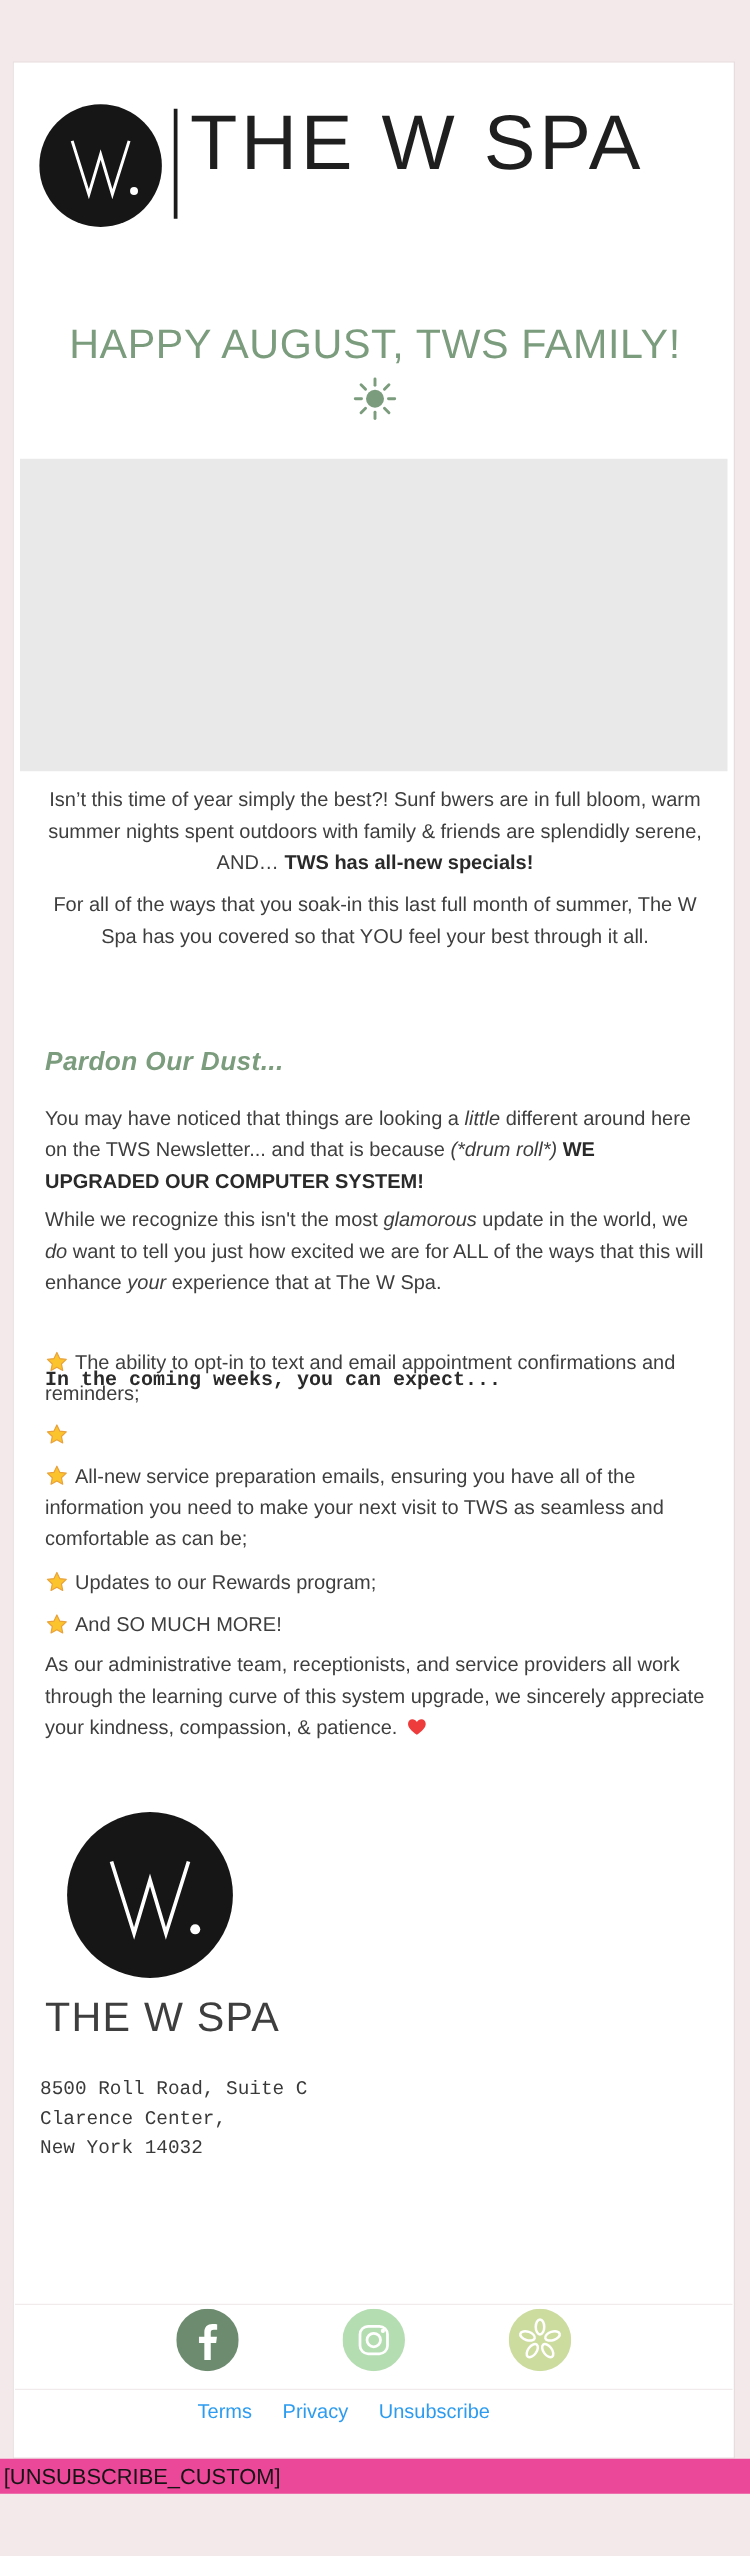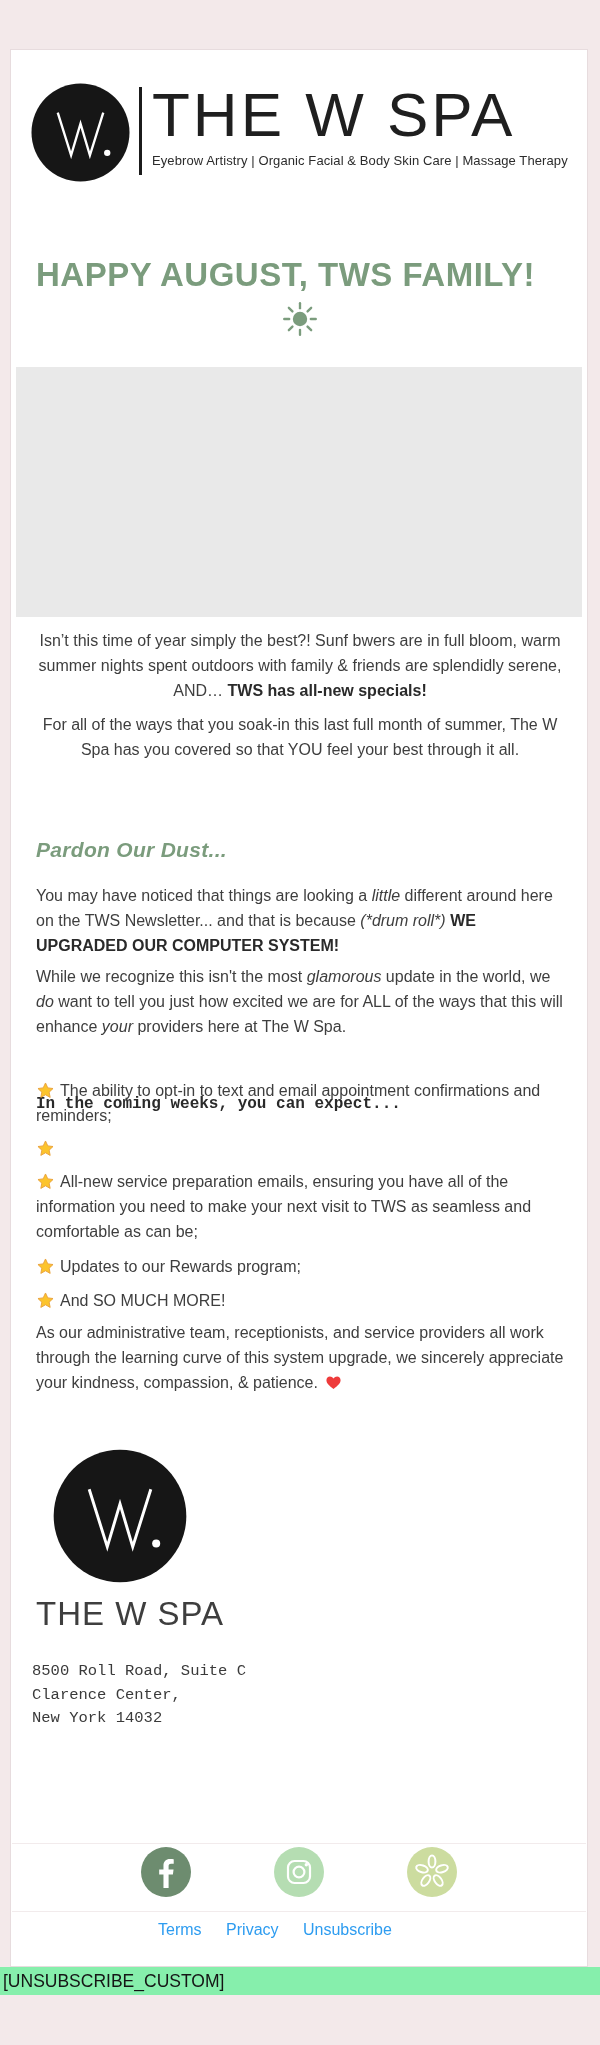--- a/index.html
+++ b/index.html
@@ -16,21 +16,21 @@
   
   .logo-header{position:absolute;left:31px;top:83px;display:flex;align-items:flex-start;}
   .monogram-lg svg{width:99px;height:99px;display:block;}
   .logo-divider{width:3px;height:88px;background:#1b1b1b;margin:4px 0 0 9px;}
   .brand-col{margin-left:10px;display:flex;flex-direction:column;}
   .brand-name{font-size:62px;line-height:64px;letter-spacing:3px;color:#1f1f1f;font-weight:400;white-space:nowrap;}
   .brand-tagline{font-size:13px;color:#2c2c2c;margin-top:6px;letter-spacing:0.1px;white-space:nowrap;}
   
   .hero-title{
     position:absolute;left:36px;top:256px;width:528px;margin:0;
-    font-size:33px;line-height:38px;font-weight:700;
+    text-align:center;font-size:33px;line-height:38px;font-weight:400;
     color:#7b9c7d;letter-spacing:0.5px;
   }
   .sun-wrap{position:absolute;left:36px;top:301px;width:528px;text-align:center;}
   .sun-wrap svg{width:36px;height:36px;}
   .image-placeholder{position:absolute;left:16px;top:367px;width:566px;height:250px;background:#e9e9e9;}
   
   .para{position:absolute;left:36px;width:528px;margin:0;font-size:16px;line-height:25px;color:#3e3e3e;}
   .center{text-align:center;}
   .left{text-align:left;}
   .bold{font-weight:700;color:#2a2a2a;}
@@ -63,40 +63,39 @@
   }
   .address{position:absolute;left:32px;top:1660px;font-size:15.5px;line-height:23.5px;color:#3a3a3a;font-family:Liberation Mono, monospace;}
   .rule{position:absolute;left:12px;width:574px;height:1px;background:#f2ebec;}
   .rule-a{top:1843px;}
   .rule-b{top:1911px;}
   .social-row{position:absolute;left:11px;top:1847px;width:576px;display:flex;justify-content:center;gap:83px;}
   .social-icon{width:50px;height:50px;cursor:pointer;}
   .social-icon svg{width:50px;height:50px;display:block;}
   .links-row{position:absolute;left:11px;top:1921px;width:528px;text-align:center;font-size:16px;}
   .links-row .flink{color:#2d9cf0;margin:0 10px;text-decoration:none;cursor:pointer;}
-  .unsub-strip{position:absolute;left:0;top:1967px;width:600px;height:28px;background:#86efac;}
+  .unsub-strip{position:absolute;left:0;top:1967px;width:600px;height:28px;background:#ec4899;}
   .unsub-text{position:absolute;left:3px;top:4px;font-size:17.5px;color:#151515;}
 </style>
 </head>
 <body>
 
 <div class="card"></div>
 
 <header class="logo-header">
   <span class="monogram-lg">
     <svg viewBox="0 0 100 100">
       <circle cx="50" cy="50" r="49.5" fill="#161616"></circle>
       <path d="M27 30 L40.5 73 L50 41 L59.5 73 L73 30" fill="none" stroke="#ffffff" stroke-width="2.4"></path>
       <circle cx="77" cy="70.5" r="3.2" fill="#ffffff"></circle>
     </svg>
   </span>
   <span class="logo-divider"></span>
   <span class="brand-col">
     <span class="brand-name">THE W SPA</span>
-    <span class="brand-tagline">Eyebrow Artistry | Organic Facial &amp; Body Skin Care | Massage Therapy</span>
   </span>
 </header>
 
 <h1 class="hero-title">HAPPY AUGUST, TWS FAMILY!</h1>
 <div class="sun-wrap">
   <svg viewBox="0 0 40 40">
     <g stroke="#7b9c7d" stroke-width="2.6" stroke-linecap="round">
       <line x1="20" y1="2.5" x2="20" y2="8"></line>
         <line x1="20" y1="32" x2="20" y2="37.5"></line>
       <line x1="2.5" y1="20" x2="8" y2="20"></line>
@@ -112,21 +111,21 @@
 
 <div class="image-placeholder"></div>
 
 <p class="para center p-intro1"><span>Isn’t this time of year simply the best?! Sunf bwers are in full bloom, warm summer nights spent outdoors with family &amp; friends are splendidly serene, AND… </span><b>TWS has all-new specials!</b></p>
 <p class="para center p-intro2"><span>For all of the ways that you soak-in this last full month of summer, The W Spa has you covered so that YOU feel your best through it all.</span></p>
 
 <h2 class="dust-heading">Pardon Our Dust...</h2>
 
 <p class="para left p-dust1"><span>You may have noticed that things are looking a </span><i>little</i><span> different around here on the TWS Newsletter... and that is because </span><i>(*drum roll*)</i><span> </span><b>WE UPGRADED OUR COMPUTER SYSTEM!</b></p>
 
-<p class="para left p-dust2"><span>While we recognize this isn't the most </span><i>glamorous</i><span> update in the world, we </span><i>do</i><span> want to tell you just how excited we are for ALL of the ways that this will enhance </span><i>your</i><span> providers here at The W Spa.</span></p>
+<p class="para left p-dust2"><span>While we recognize this isn't the most </span><i>glamorous</i><span> update in the world, we </span><i>do</i><span> want to tell you just how excited we are for ALL of the ways that this will enhance </span><i>your</i><span> experience that at The W Spa.</span></p>
 
 <p class="para left bold p-expect">In the coming weeks, you can expect...</p>
 
 <p class="para left p-item1"><span class="star"><svg viewBox="0 0 24 24">
         <path d="M12 2.5l2.9 6.2 6.6.8-4.9 4.6 1.3 6.6L12 17.4l-5.9 3.3 1.3-6.6-4.9-4.6 6.6-.8z" fill="#fcc42c" stroke="#e9a13b" stroke-width="1.2" stroke-linejoin="round"></path>
       </svg></span><span>The ability to opt-in to text and email appointment confirmations and reminders;</span></p>
 
 <p class="para left p-item2"><span class="star"><svg viewBox="0 0 24 24">
         <path d="M12 2.5l2.9 6.2 6.6.8-4.9 4.6 1.3 6.6L12 17.4l-5.9 3.3 1.3-6.6-4.9-4.6 6.6-.8z" fill="#fcc42c" stroke="#e9a13b" stroke-width="1.2" stroke-linejoin="round"></path>
       </svg></span></p>

